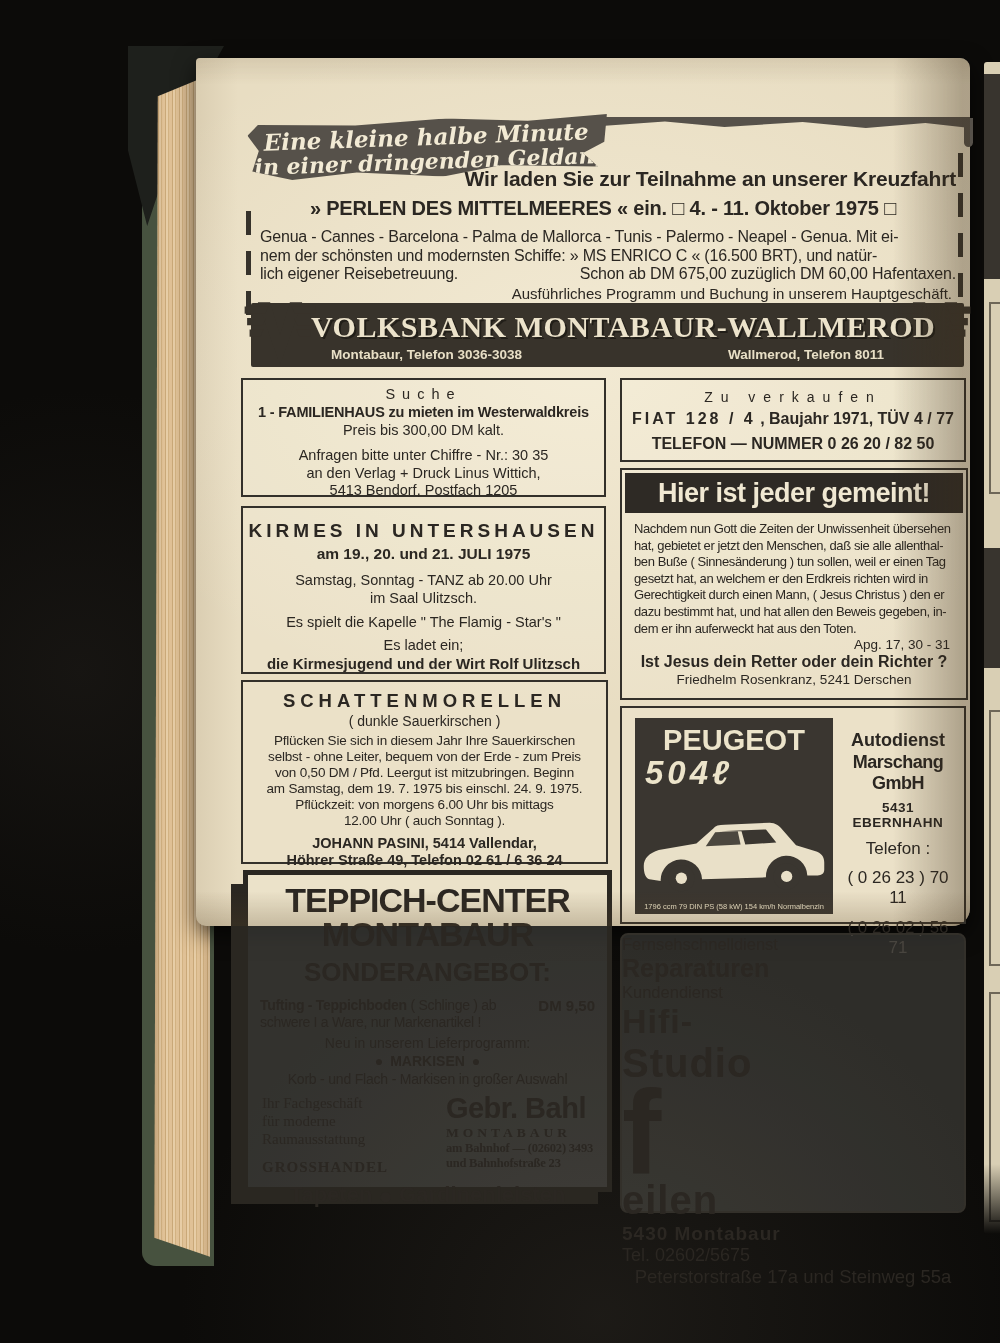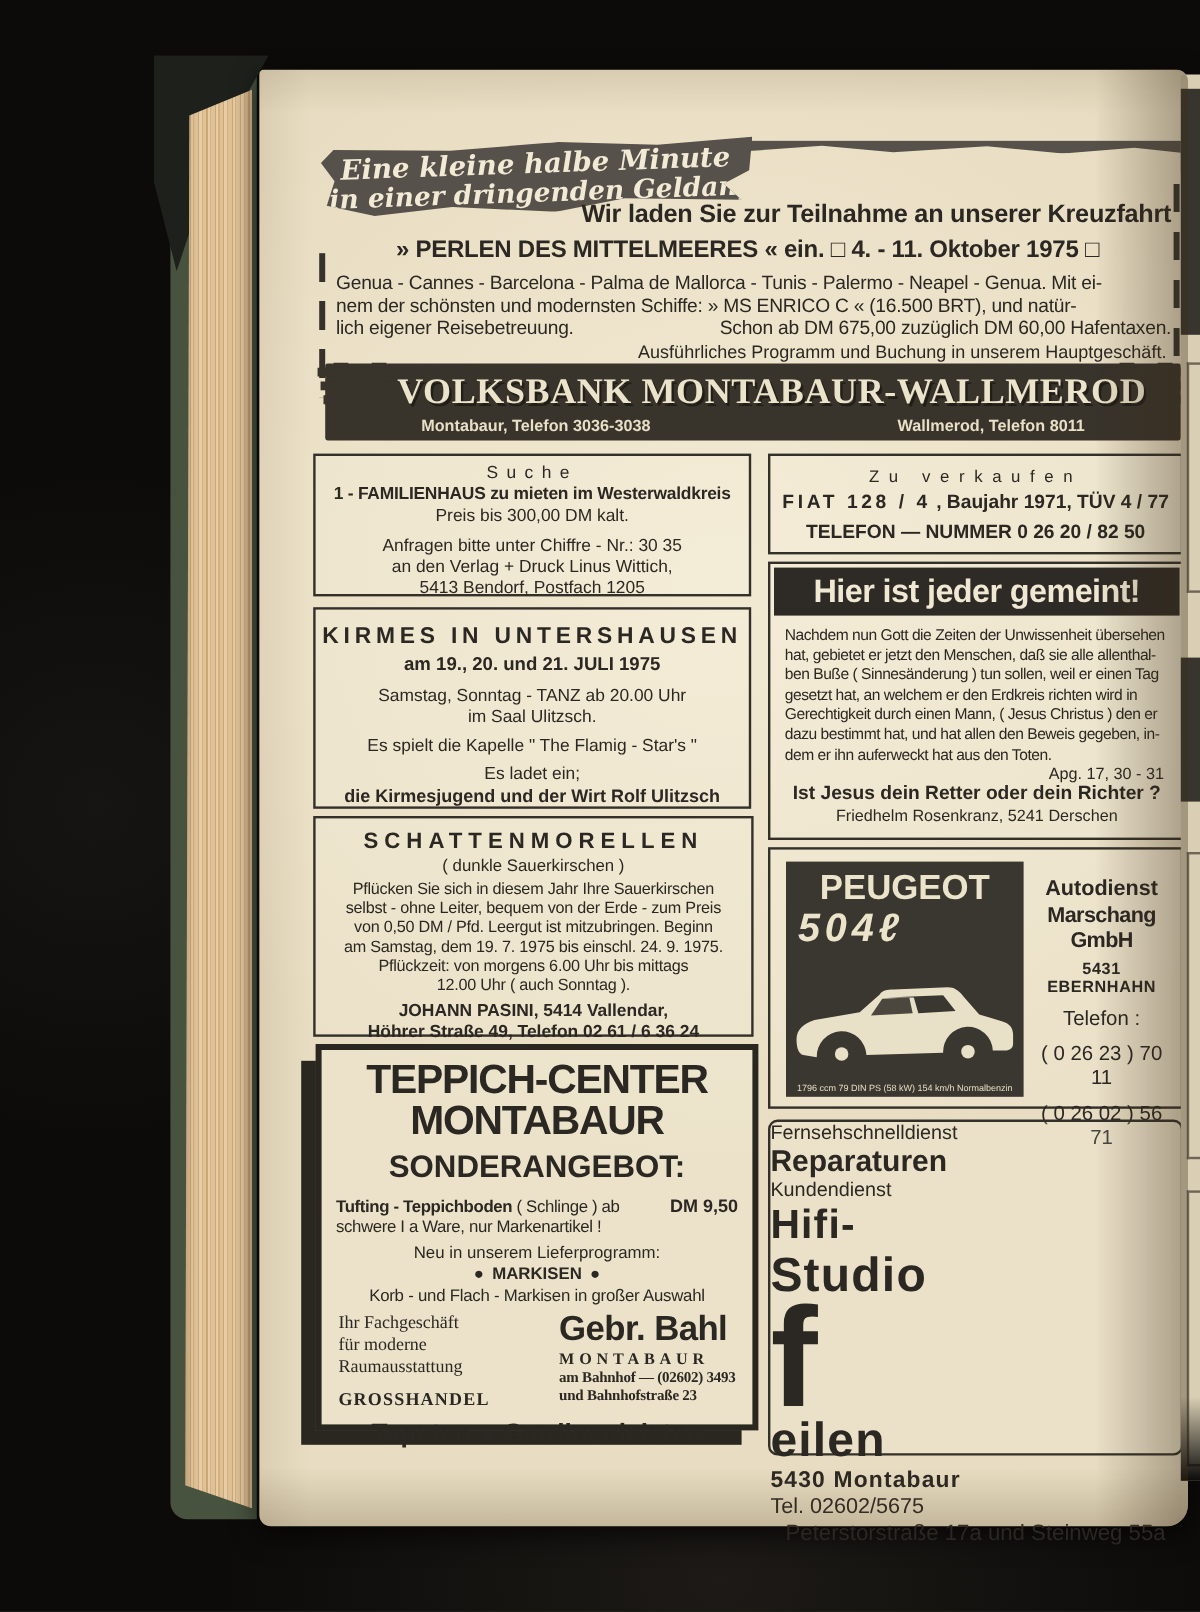--- a/index.html
+++ b/index.html
@@ -12,27 +12,27 @@
   
   .cover-corner{position:absolute;left:128px;top:46px;width:96px;height:180px;background:#1e201c;
     clip-path:polygon(0 0,100% 0,56% 42%,20% 100%,0 58%);}
   .cover-green{position:absolute;left:142px;top:54px;width:72px;height:1212px;background:#47523f;border-radius:10px 0 0 14px;}
   .pages-edge{position:absolute;left:152px;top:70px;width:58px;height:1194px;
     background:
       linear-gradient(to right, rgba(120,90,55,.35), transparent 20%, transparent 80%, rgba(120,90,55,.2)),
       repeating-linear-gradient(90deg,#e7cda6 0 2px,#d2b282 2px 3px,#e0c196 3px 6px,#c9a878 6px 7px);
     clip-path:polygon(10% 2.2%,100% .4%,100% 99.4%,4% 97.8%);}
   
-  .page{position:absolute;left:196px;top:58px;width:774px;height:1214px;
+  .page{position:absolute;left:196px;top:58px;width:774px;height:868px;
     border-radius:4px 10px 18px 10px;
     background:
       radial-gradient(90% 55% at 50% 35%, rgba(252,246,228,.5), transparent 75%),
       linear-gradient(to right, rgba(120,95,60,.12), transparent 42px),
       #e8ddc2;
-    box-shadow:0 8px 22px rgba(0,0,0,.65);margin-left:20px;}
+    box-shadow:0 8px 22px rgba(0,0,0,.65);}
   .page::after{content:"";position:absolute;inset:0;border-radius:inherit;pointer-events:none;z-index:9;
     background:
       linear-gradient(to right, transparent 90%, rgba(60,45,25,.34) 99%),
       linear-gradient(to top, rgba(90,70,40,.25), transparent 4%),
       linear-gradient(to bottom, rgba(90,70,40,.12), transparent 3%);}
   .page *{position:absolute;}
   
   .cruise{left:50px;top:55px;width:720px;height:190px;}
   .script-blob{left:2px;top:6px;width:360px;height:58px;background:#56514a;color:#f2ead4;
     transform:rotate(-2deg);

